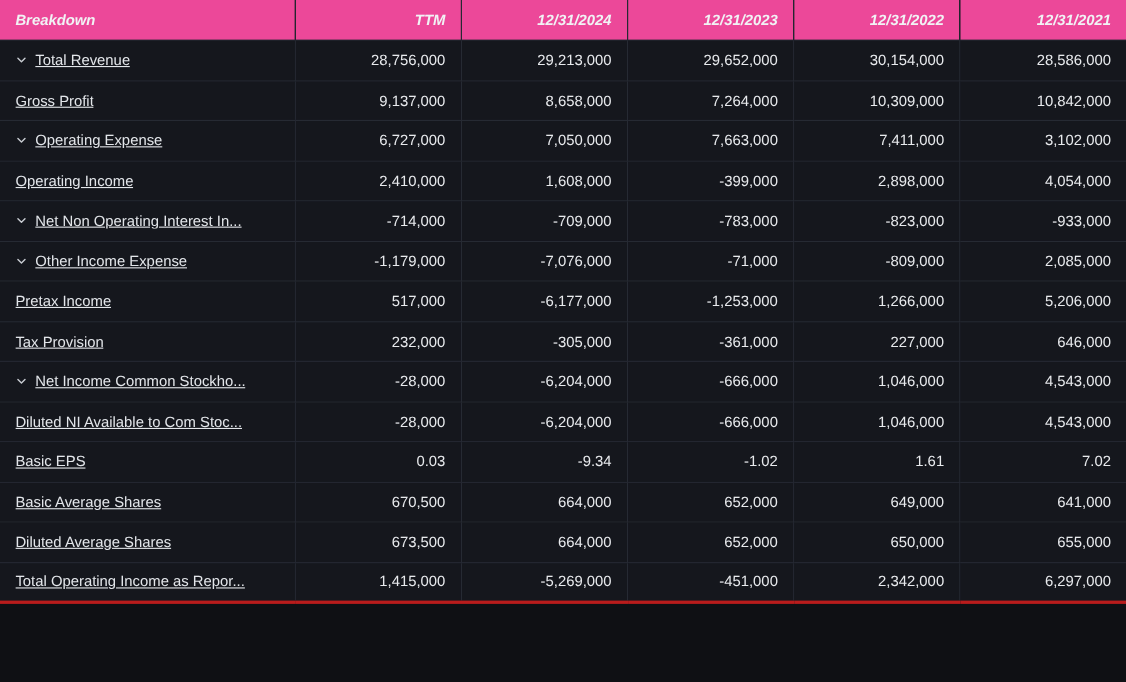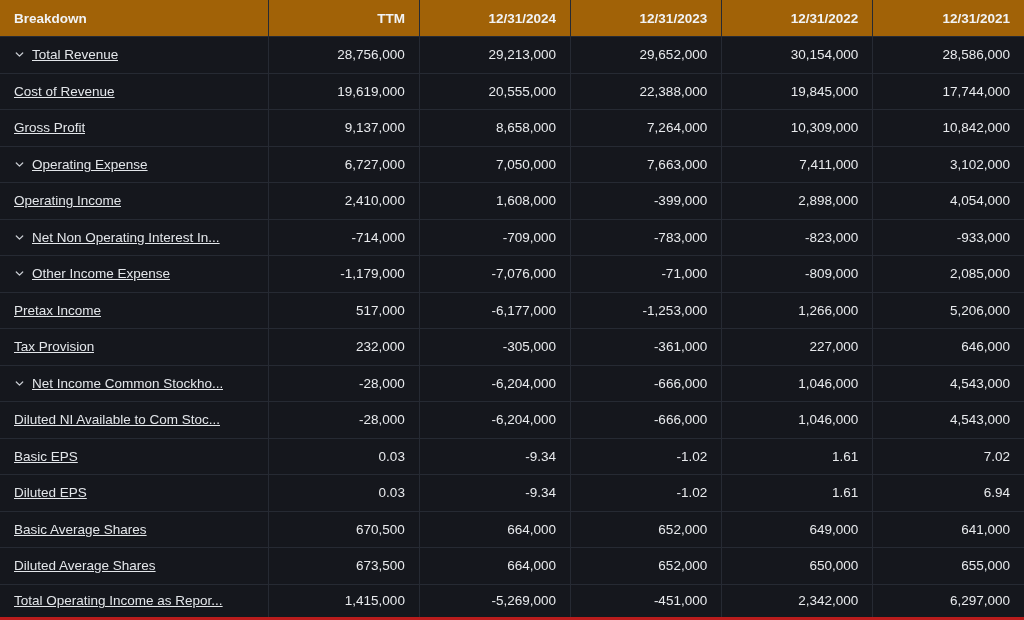--- a/index.html
+++ b/index.html
@@ -29,43 +29,44 @@
     height: 36.5px;
     font-size: 13.5px;
     white-space: nowrap;
     overflow: hidden;
     text-overflow: ellipsis;
   }
   .financials-table th:last-child,
   .financials-table td:last-child { border-right: none; }
 
   thead th {
-    background: #a16207;
+    background: #ec4899;
     font-weight: bold;
     font-size: 13px;
     color: #f1f3f5;
     height: 35px;
     border-bottom: 1px solid #2c313b;
+    font-style: italic;
   }
   thead th.col-label { text-align: left; }
   thead th.col-num { text-align: right; padding-left: 46px; }
 
   tbody tr { background: #15171d; }
   tbody td.label-cell {
     text-align: left;
     color: #e3e6ea;
     font-weight: normal;
     position: relative;
   }
   tbody td.num-cell {
     text-align: right;
     color: #e8eaed;
     font-variant-numeric: tabular-nums;
   }
-  tbody tr:last-child td { border-bottom: 7px solid #b91c1c; margin-left: 16px; }
+  tbody tr:last-child td { border-bottom: 3px solid #b91c1c; margin-left: 16px; }
 
   .row-label-wrap {
     display: flex;
     align-items: center;
     gap: 7px;
     overflow: hidden;
   }
   .chevron-icon {
     flex: 0 0 auto;
     width: 11px;
@@ -121,32 +122,20 @@
         </td>
         <td class="num-cell">28,756,000</td>
         <td class="num-cell">29,213,000</td>
         <td class="num-cell">29,652,000</td>
         <td class="num-cell">30,154,000</td>
         <td class="num-cell">28,586,000</td>
       </tr>
       <tr>
         <td class="label-cell indent-0">
           <div class="row-label-wrap">
-            <span class="label-text">Cost of Revenue</span>
-          </div>
-        </td>
-        <td class="num-cell">19,619,000</td>
-        <td class="num-cell">20,555,000</td>
-        <td class="num-cell">22,388,000</td>
-        <td class="num-cell">19,845,000</td>
-        <td class="num-cell">17,744,000</td>
-      </tr>
-      <tr>
-        <td class="label-cell indent-0">
-          <div class="row-label-wrap">
             <span class="label-text">Gross Profit</span>
           </div>
         </td>
         <td class="num-cell">9,137,000</td>
         <td class="num-cell">8,658,000</td>
         <td class="num-cell">7,264,000</td>
         <td class="num-cell">10,309,000</td>
         <td class="num-cell">10,842,000</td>
       </tr>
       <tr>
@@ -273,32 +262,20 @@
         </td>
         <td class="num-cell">0.03</td>
         <td class="num-cell">-9.34</td>
         <td class="num-cell">-1.02</td>
         <td class="num-cell">1.61</td>
         <td class="num-cell">7.02</td>
       </tr>
       <tr>
         <td class="label-cell indent-0">
           <div class="row-label-wrap">
-            <span class="label-text">Diluted EPS</span>
-          </div>
-        </td>
-        <td class="num-cell">0.03</td>
-        <td class="num-cell">-9.34</td>
-        <td class="num-cell">-1.02</td>
-        <td class="num-cell">1.61</td>
-        <td class="num-cell">6.94</td>
-      </tr>
-      <tr>
-        <td class="label-cell indent-0">
-          <div class="row-label-wrap">
             <span class="label-text">Basic Average Shares</span>
           </div>
         </td>
         <td class="num-cell">670,500</td>
         <td class="num-cell">664,000</td>
         <td class="num-cell">652,000</td>
         <td class="num-cell">649,000</td>
         <td class="num-cell">641,000</td>
       </tr>
       <tr>

